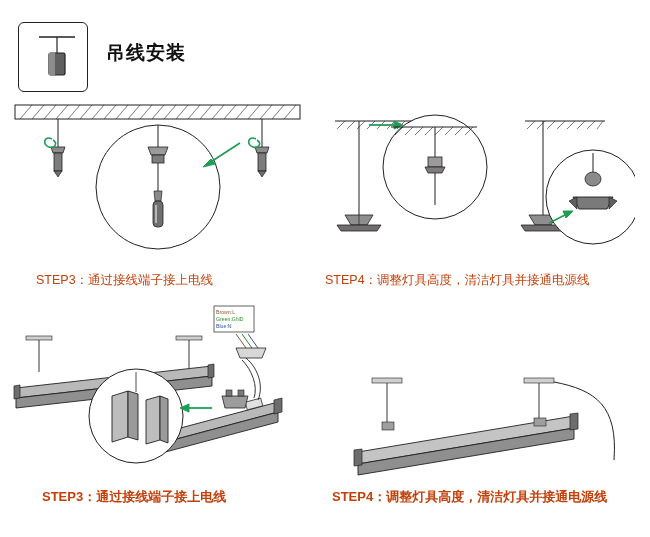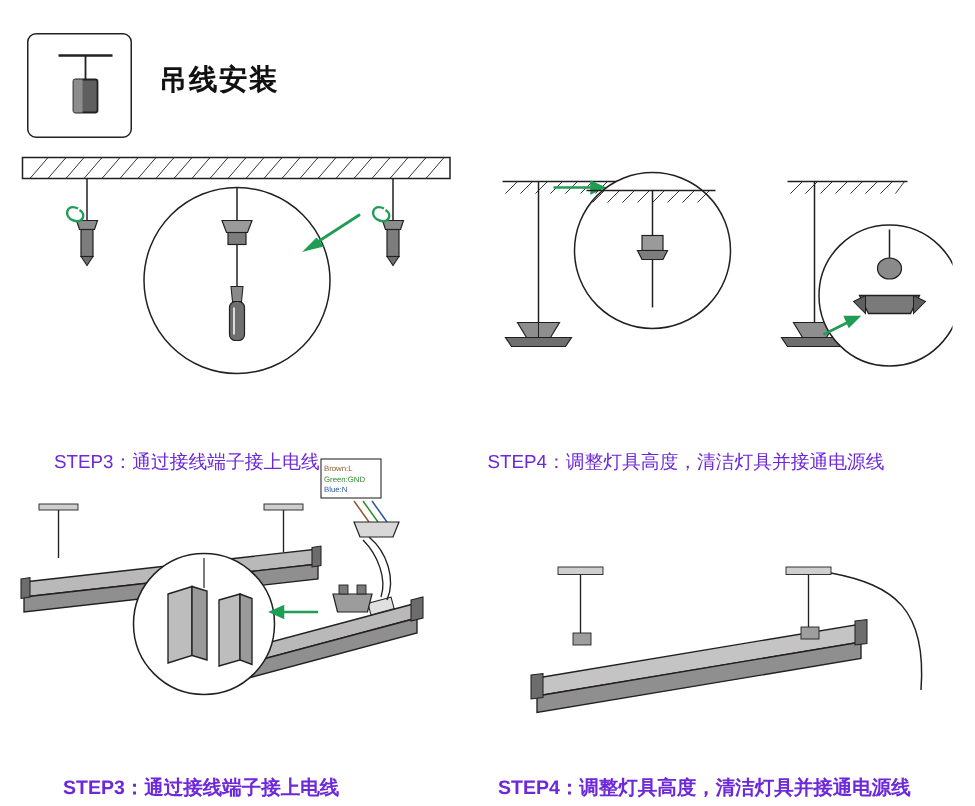--- a/index.html
+++ b/index.html
@@ -22,21 +22,21 @@
   .header-title{
     position:absolute;left:88px;top:18px;
     font-size:19px;font-weight:bold;letter-spacing:1px;color:#111;
   }
 
   
   .art{position:absolute;}
 
   
   .caption{
-    position:absolute;font-size:12.5px;color:#6d28d9;white-space:nowrap;margin-top:28px;
+    position:absolute;font-size:12.5px;color:#c2410c;white-space:nowrap;
   }
   .caption.bold{font-weight:bold;font-size:13px;}
 
   .tiny-label{
     font-size:5.2px;font-family:"Liberation Sans",sans-serif;
   }
 </style>
 </head>
 <body>
 

